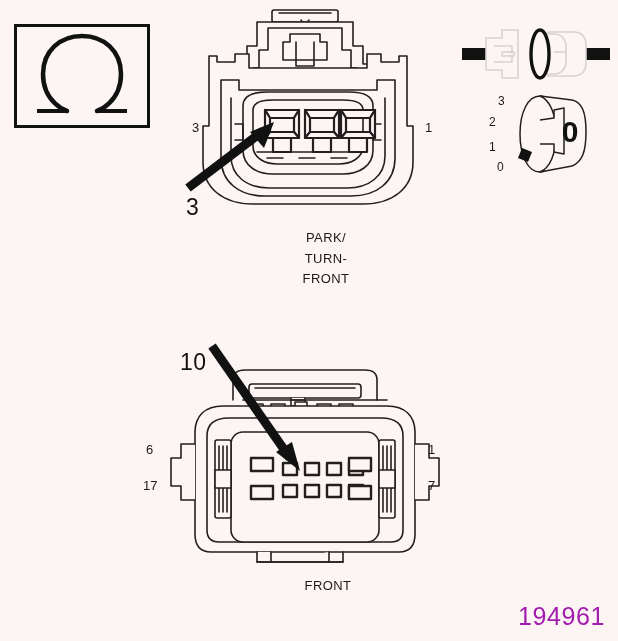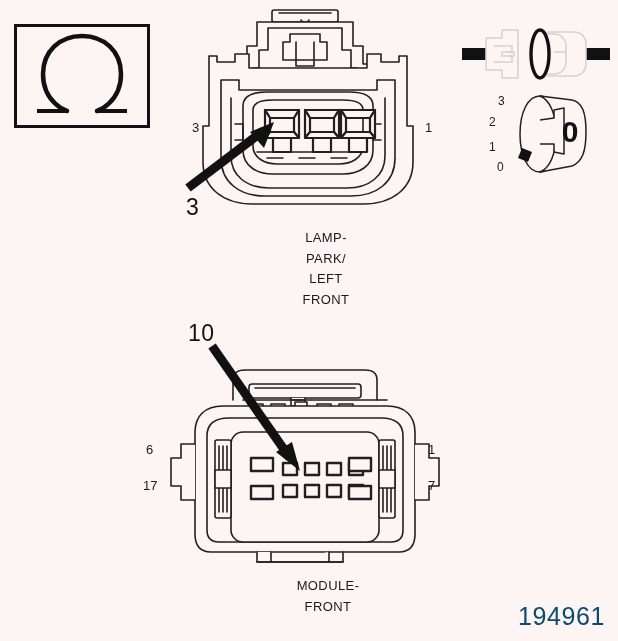--- a/index.html
+++ b/index.html
@@ -53,21 +53,21 @@
     white-space: nowrap;
     letter-spacing: 0.5px;
   }
   .scalelabel {
     font-size: 12px;
     color: #1a1a1a;
     white-space: nowrap;
   }
   #part-number {
     font-size: 25px;
-    color: #0c4a6e;
+    color: #a21caf;
     letter-spacing: 0.6px;
     white-space: nowrap;
   }
 
   svg { display: block; overflow: visible; }
 </style>
 </head>
 <body>
 
 <div id="page">
@@ -152,23 +152,22 @@
   <div class="abs pinlabel" style="left:192px; top:120px;">3</div>
   <div class="abs pinlabel" style="left:425px; top:120px;">1</div>
 
   <svg class="abs" style="left:178px; top:118px;" width="120" height="78" viewBox="0 0 120 78">
     <path d="M 10 70 L 85 13" stroke="#111111" stroke-width="9" stroke-linecap="butt" fill="none"></path>
     <path d="M 96 4 L 72 14 L 86 30 Z" fill="#111111"></path>
   </svg>
   <div class="abs arrowlabel" style="left:186px; top:194px;">3</div>
 
   <div class="abs caption" style="left:252px; top:228px; width:148px;">
-    <div>LAMP-</div>
     <div>PARK/</div>
-    <div>LEFT</div>
+    <div>TURN-</div>
     <div>FRONT</div>
   </div>
 
   <div class="abs" style="left:462px; top:22px;">
     <svg width="148" height="64" viewBox="0 0 148 64">
 
       <rect x="0" y="26" width="24" height="12" fill="#111111"></rect>
 
       <rect x="124" y="26" width="24" height="12" fill="#111111"></rect>
       <g fill="#fdf5f3" stroke="#d8d2d0" stroke-width="1.6" stroke-linejoin="round">
@@ -283,22 +282,21 @@
 
   <div class="abs pinlabel" style="left:146px; top:442px;">6</div>
   <div class="abs pinlabel" style="left:143px; top:478px;">17</div>
   <div class="abs pinlabel" style="left:428px; top:442px;">1</div>
   <div class="abs pinlabel" style="left:428px; top:478px;">7</div>
 
   <svg class="abs" style="left:206px; top:340px;" width="120" height="140" viewBox="0 0 120 140">
     <path d="M 6 6 L 84 118" stroke="#111111" stroke-width="9" stroke-linecap="butt" fill="none"></path>
     <path d="M 94 131 L 70 112 L 86 102 Z" fill="#111111"></path>
   </svg>
-  <div class="abs arrowlabel" style="left:180px; top:320px;margin-left:8px;">10</div>
+  <div class="abs arrowlabel" style="left:180px; top:349px;">10</div>
 
   <div class="abs caption" style="left:238px; top:576px; width:180px;">
-    <div>MODULE-</div>
     <div>FRONT</div>
   </div>
 
   <div id="part-number" class="abs" style="left:518px; top:602px;">194961</div>
 
 </div>
 
 </body></html>

